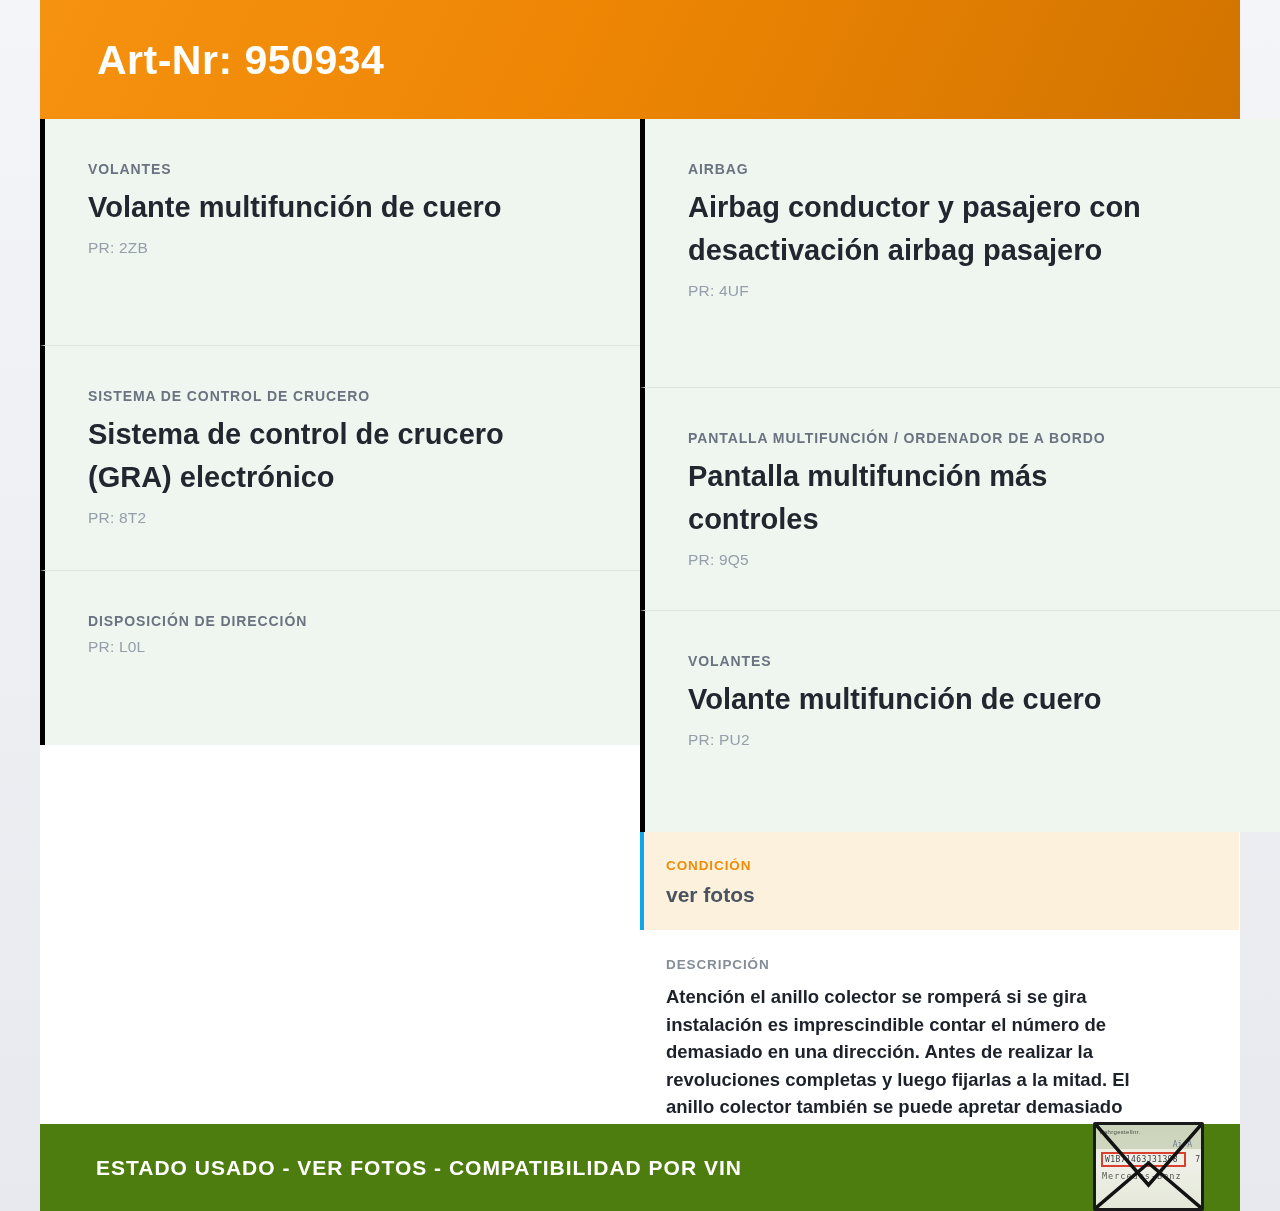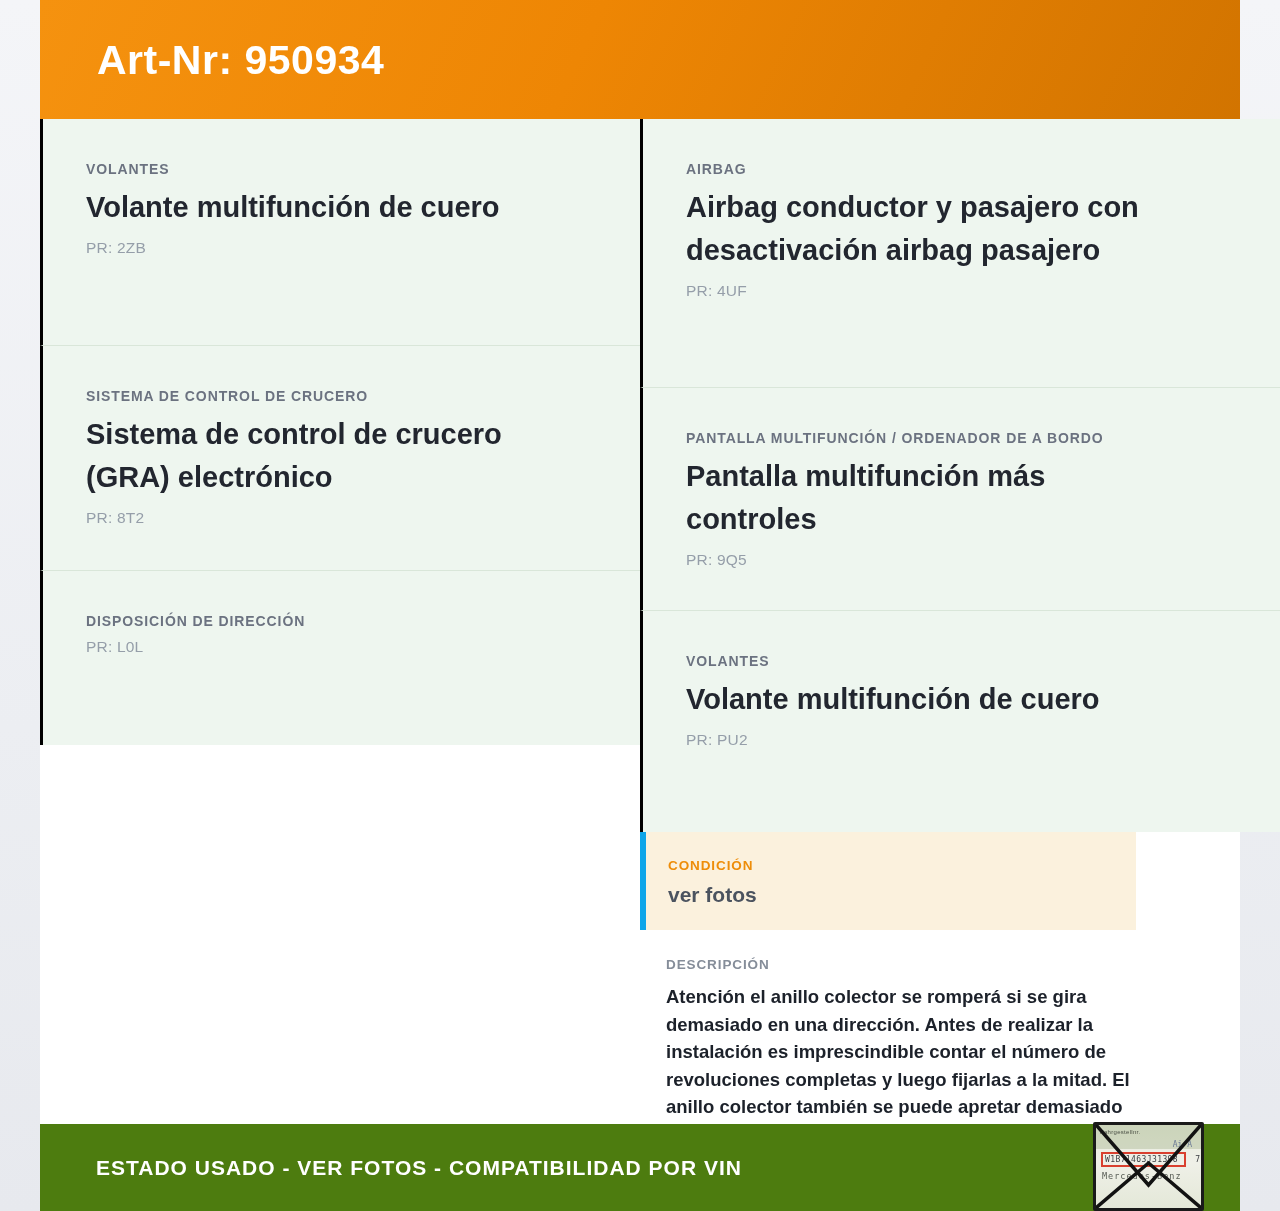--- a/index.html
+++ b/index.html
@@ -28,21 +28,21 @@
   }
 
   
   .col { position:absolute; top:119px; width:600px; }
   .col-left  { left:40px; }
   .col-right { left:640px; }
 
   
   .card {
     background:#eef6ef;
-    border-left:3px solid #000000;
+    border-left:5px solid #000000;
     padding:42px 38px 0 43px;
     width:708px;
   }
   .card + .card { border-top:1px solid #d9e6d9; }
   .card .label {
     font-size:14px; font-weight:700; color:#6b7280;
     letter-spacing:0.9px; margin-bottom:9px;
   }
   .card .title {
     font-size:29px; font-weight:700; color:#22262f;
@@ -59,22 +59,22 @@
   .compatible .label {
     font-size:14px; font-weight:700; color:#858d99;
     letter-spacing:0.9px; margin-bottom:12px;
   }
   .compatible .body {
     font-size:19px; font-weight:700; color:#1c212a; line-height:28px;
   }
 
   
   .condition {
-    background:#fbf1dd; border-left:6px solid #0ea5e9;
-    width:496px; height:98px; padding:26px 20px 0 22px;
+    background:#fbf1dd; border-left:4px solid #0ea5e9;
+    width:599px; height:98px; padding:26px 20px 0 22px;
   }
   .condition .label {
     font-size:13.5px; font-weight:700; color:#ee8d09;
     letter-spacing:0.9px; margin-bottom:10px;
   }
   .condition .value {
     font-size:21px; font-weight:700; color:#4b535f;
   }
 
   
@@ -191,22 +191,22 @@
 
     <div class="condition">
       <div class="label">CONDICIÓN</div>
       <div class="value">ver fotos</div>
     </div>
 
     <div class="description">
       <div class="label">DESCRIPCIÓN</div>
       <div class="body">
         <div>Atención el anillo colector se romperá si se gira</div>
+        <div>instalación es imprescindible contar el número de</div>
         <div>demasiado en una dirección. Antes de realizar la</div>
-        <div>instalación es imprescindible contar el número de</div>
         <div>revoluciones completas y luego fijarlas a la mitad. El</div>
         <div>anillo colector también se puede apretar demasiado</div>
       </div>
     </div>
 
   </div>
 
   <div class="footer">
     <div class="banner">ESTADO USADO - VER FOTOS - COMPATIBILIDAD POR VIN</div>
   </div>

